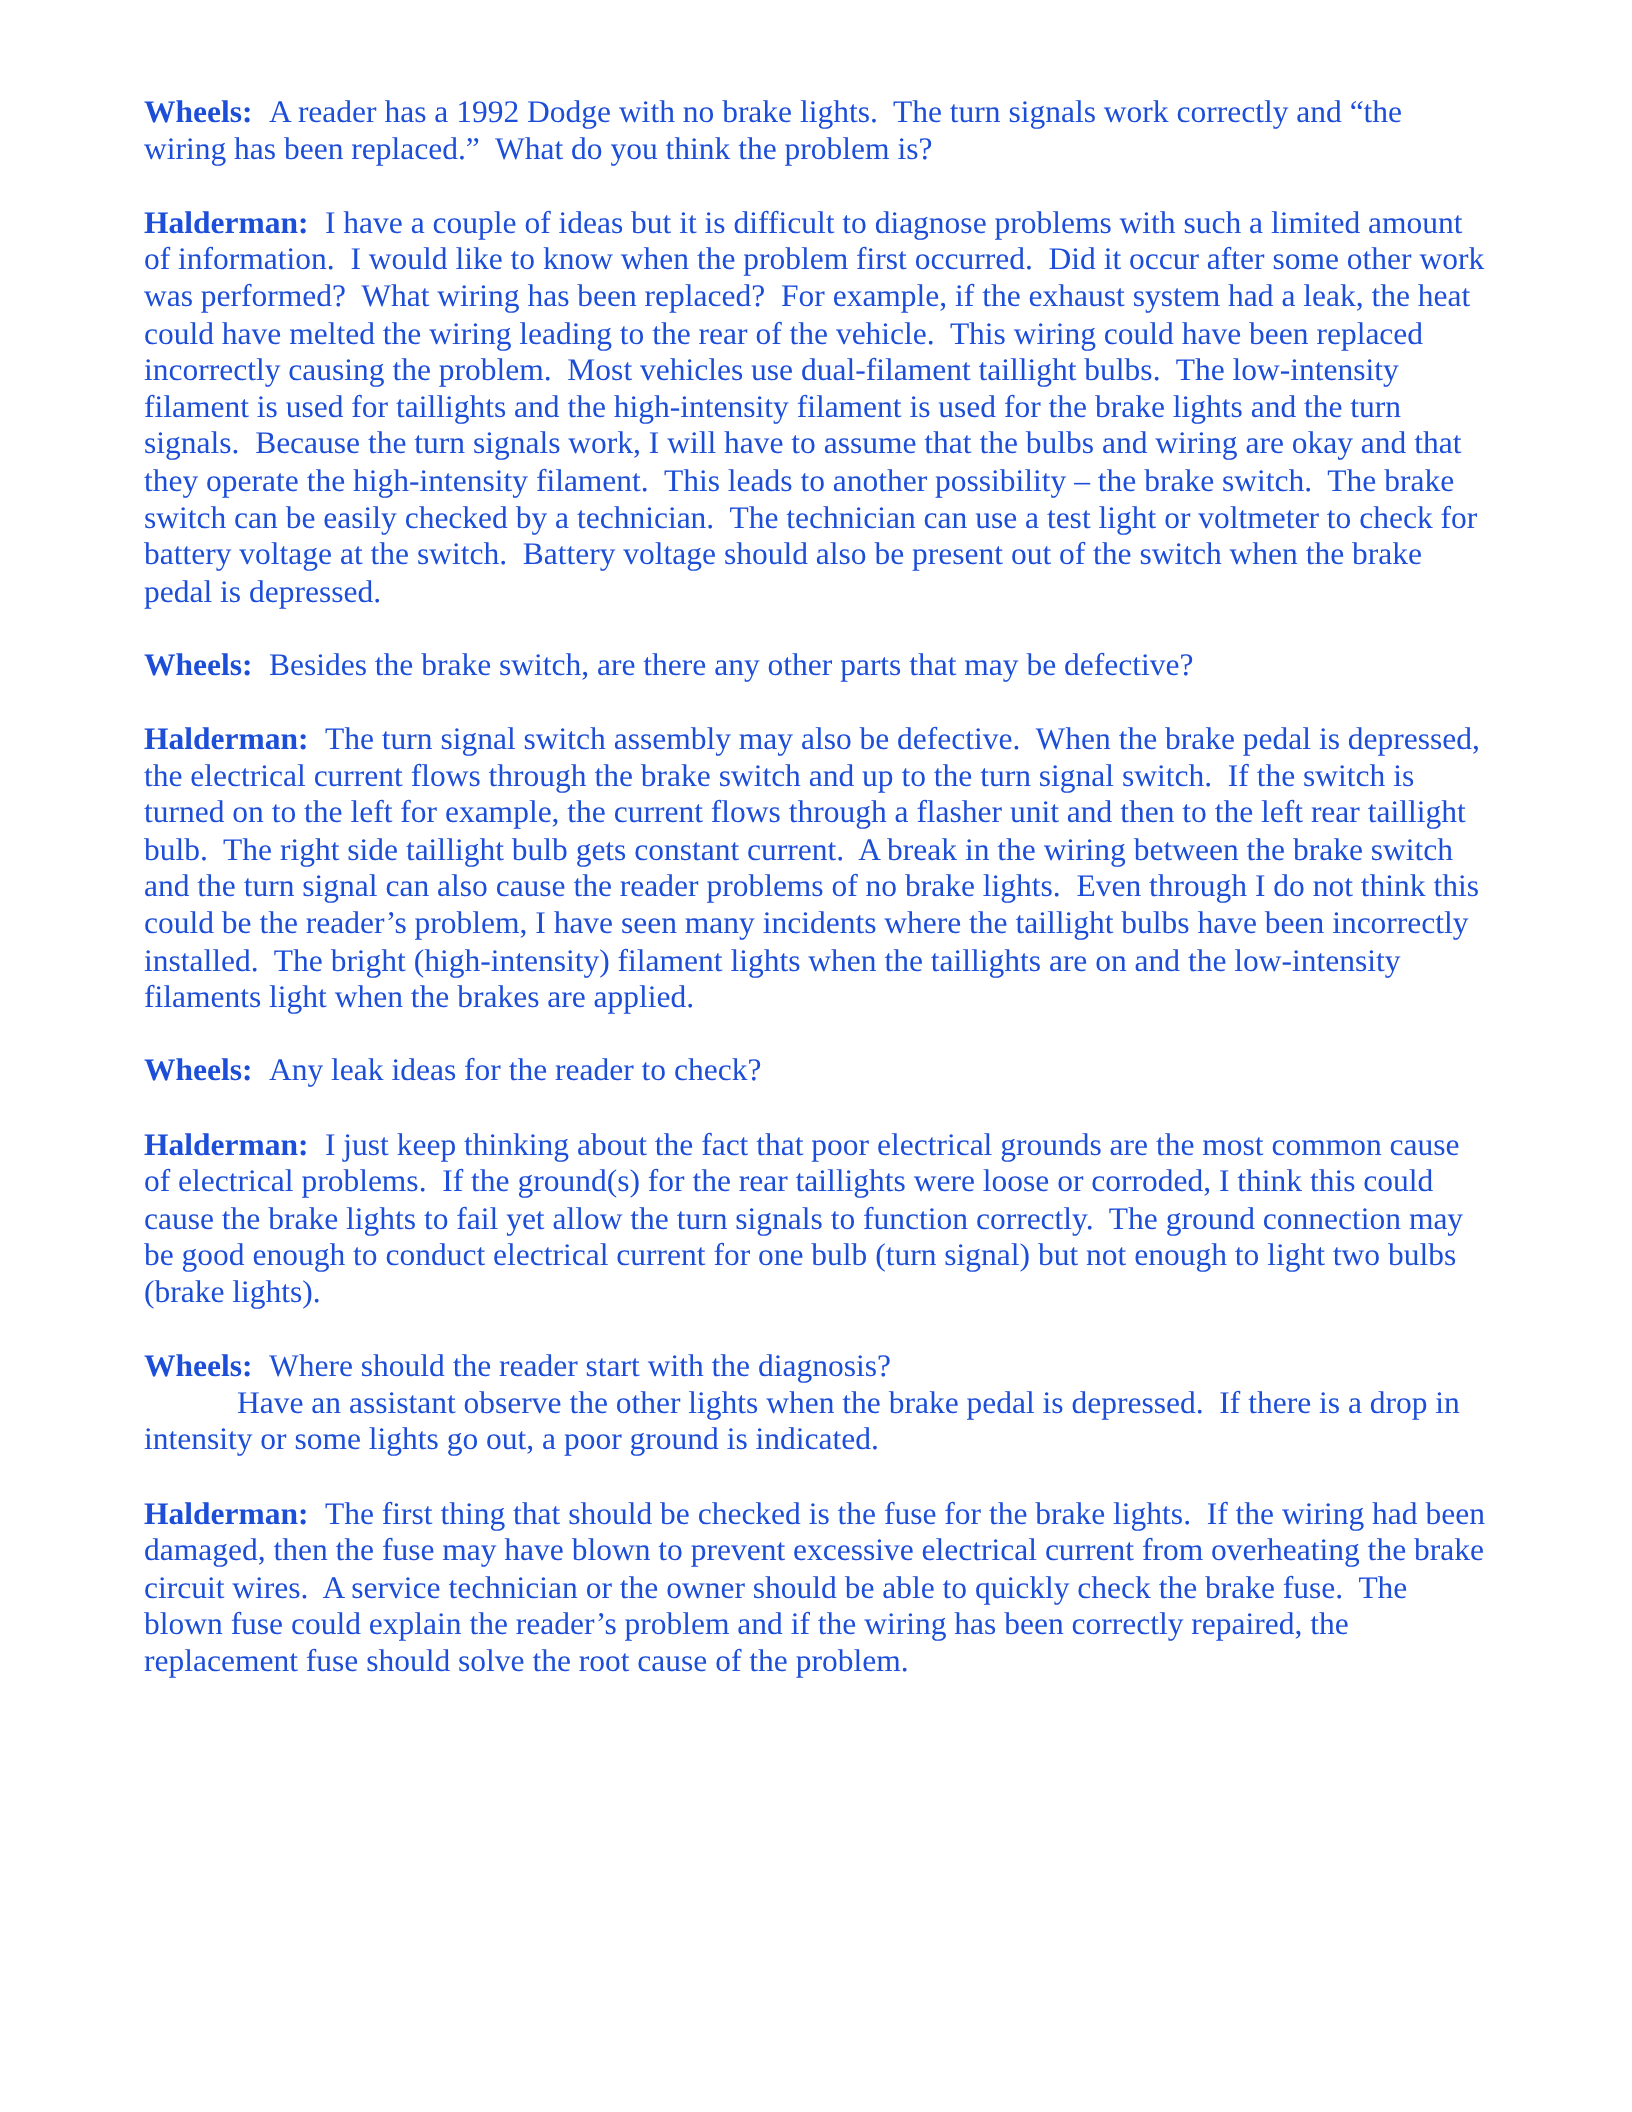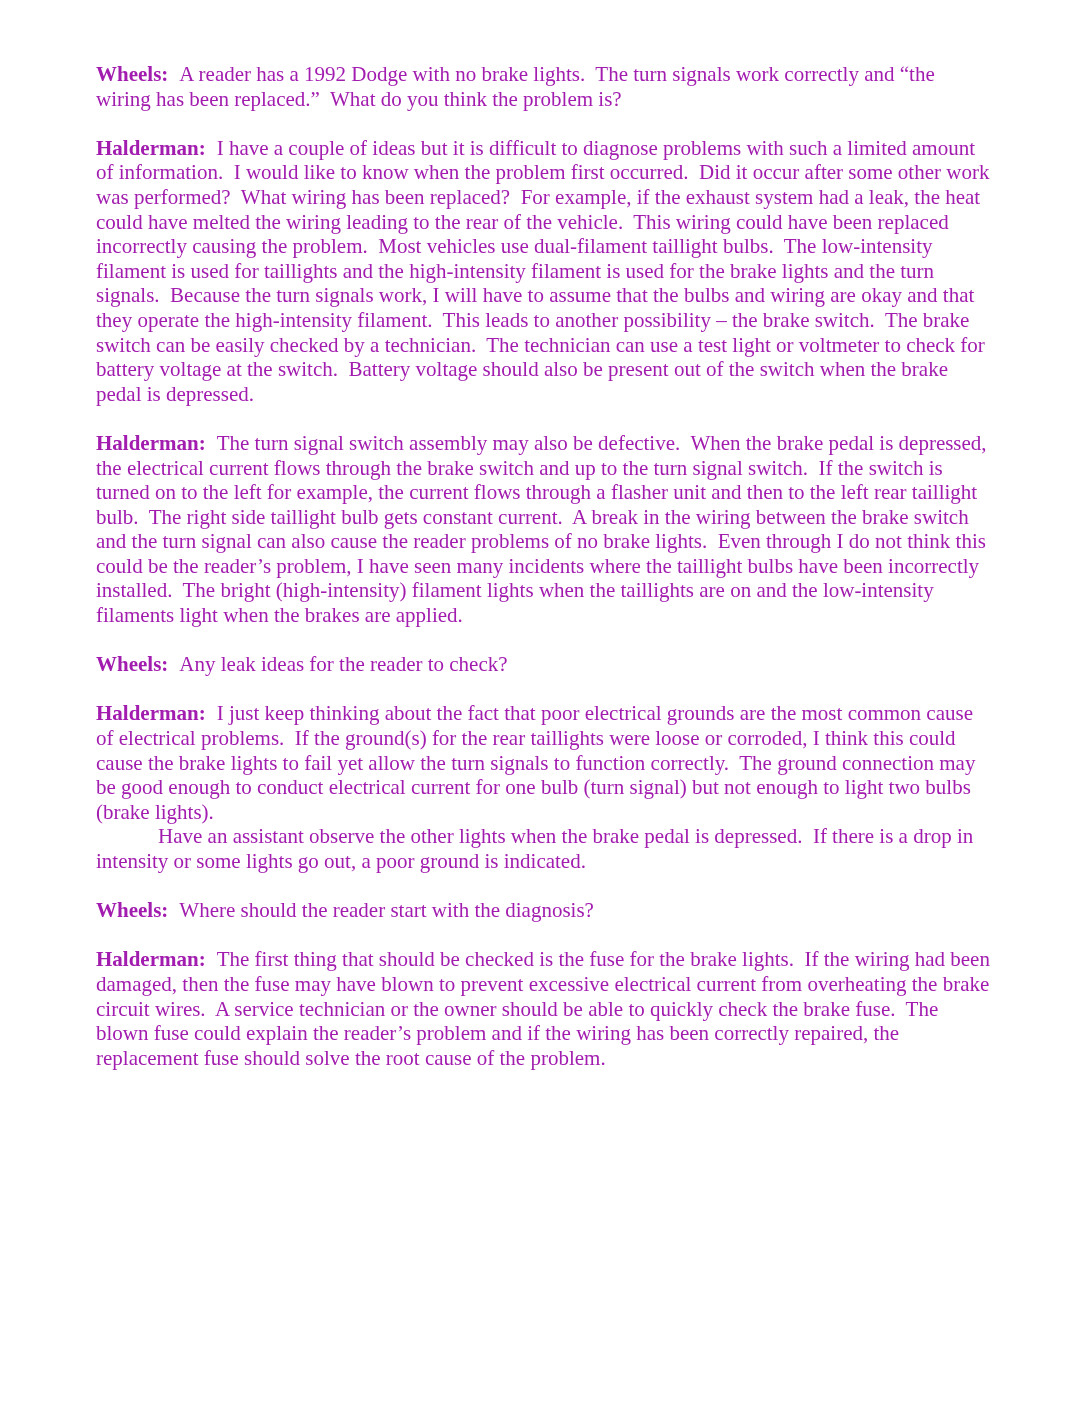--- a/index.html
+++ b/index.html
@@ -7,21 +7,21 @@
     padding: 0;
     background: #ffffff;
   }
   .page {
     position: relative;
     width: 1088px;
     height: 1408px;
     background: #ffffff;
     overflow: hidden;
     font-family: "Liberation Serif", "DejaVu Serif", serif;
-    color: #a21caf;
+    color: #1d4ed8;
   }
   .text-block {
     position: absolute;
     top: 62px;
     left: 96px;
     width: 898px;
   }
   p.para {
     margin: 24.6px 0 0 0;
     font-size: 21px;
@@ -45,26 +45,27 @@
 </style>
 </head>
 <body>
 
 <div class="page">
   <div class="text-block">
   <p class="para"><b class="speaker">Wheels:</b><span class="body-text">A reader has a 1992 Dodge with no brake lights.  The turn signals work correctly and “the wiring has been replaced.”  What do you think the problem is?</span></p>
 
   <p class="para"><b class="speaker">Halderman:</b><span class="body-text">I have a couple of ideas but it is difficult to diagnose problems with such a limited amount of information.  I would like to know when the problem first occurred.  Did it occur after some other work was performed?  What wiring has been replaced?  For example, if the exhaust system had a leak, the heat could have melted the wiring leading to the rear of the vehicle.  This wiring could have been replaced incorrectly causing the problem.  Most vehicles use dual-filament taillight bulbs.  The low-intensity filament is used for taillights and the high-intensity filament is used for the brake lights and the turn signals.  Because the turn signals work, I will have to assume that the bulbs and wiring are okay and that they operate the high-intensity filament.  This leads to another possibility – the brake switch.  The brake switch can be easily checked by a technician.  The technician can use a test light or voltmeter to check for battery voltage at the switch.  Battery voltage should also be present out of the switch when the brake pedal is depressed.</span></p>
 
+  <p class="para"><b class="speaker">Wheels:</b><span class="body-text">Besides the brake switch, are there any other parts that may be defective?</span></p>
 
   <p class="para"><b class="speaker">Halderman:</b><span class="body-text">The turn signal switch assembly may also be defective.  When the brake pedal is depressed, the electrical current flows through the brake switch and up to the turn signal switch.  If the switch is turned on to the left for example, the current flows through a flasher unit and then to the left rear taillight bulb.  The right side taillight bulb gets constant current.  A break in the wiring between the brake switch and the turn signal can also cause the reader problems of no brake lights.  Even through I do not think this could be the reader’s problem, I have seen many incidents where the taillight bulbs have been incorrectly installed.  The bright (high-intensity) filament lights when the taillights are on and the low-intensity filaments light when the brakes are applied.</span></p>
 
   <p class="para"><b class="speaker">Wheels:</b><span class="body-text">Any leak ideas for the reader to check?</span></p>
 
   <p class="para"><b class="speaker">Halderman:</b><span class="body-text">I just keep thinking about the fact that poor electrical grounds are the most common cause of electrical problems.  If the ground(s) for the rear taillights were loose or corroded, I think this could cause the brake lights to fail yet allow the turn signals to function correctly.  The ground connection may be good enough to conduct electrical current for one bulb (turn signal) but not enough to light two bulbs (brake lights).</span></p>
 
+  <p class="para"><b class="speaker">Wheels:</b><span class="body-text">Where should the reader start with the diagnosis?</span></p>
+
   <p class="para continuation"><span class="body-text">Have an assistant observe the other lights when the brake pedal is depressed.  If there is a drop in intensity or some lights go out, a poor ground is indicated.</span></p>
-
-  <p class="para"><b class="speaker">Wheels:</b><span class="body-text">Where should the reader start with the diagnosis?</span></p>
 
   <p class="para"><b class="speaker">Halderman:</b><span class="body-text">The first thing that should be checked is the fuse for the brake lights.  If the wiring had been damaged, then the fuse may have blown to prevent excessive electrical current from overheating the brake circuit wires.  A service technician or the owner should be able to quickly check the brake fuse.  The blown fuse could explain the reader’s problem and if the wiring has been correctly repaired, the replacement fuse should solve the root cause of the problem.</span></p>
 </div>
 </div>
 
 </body></html>

